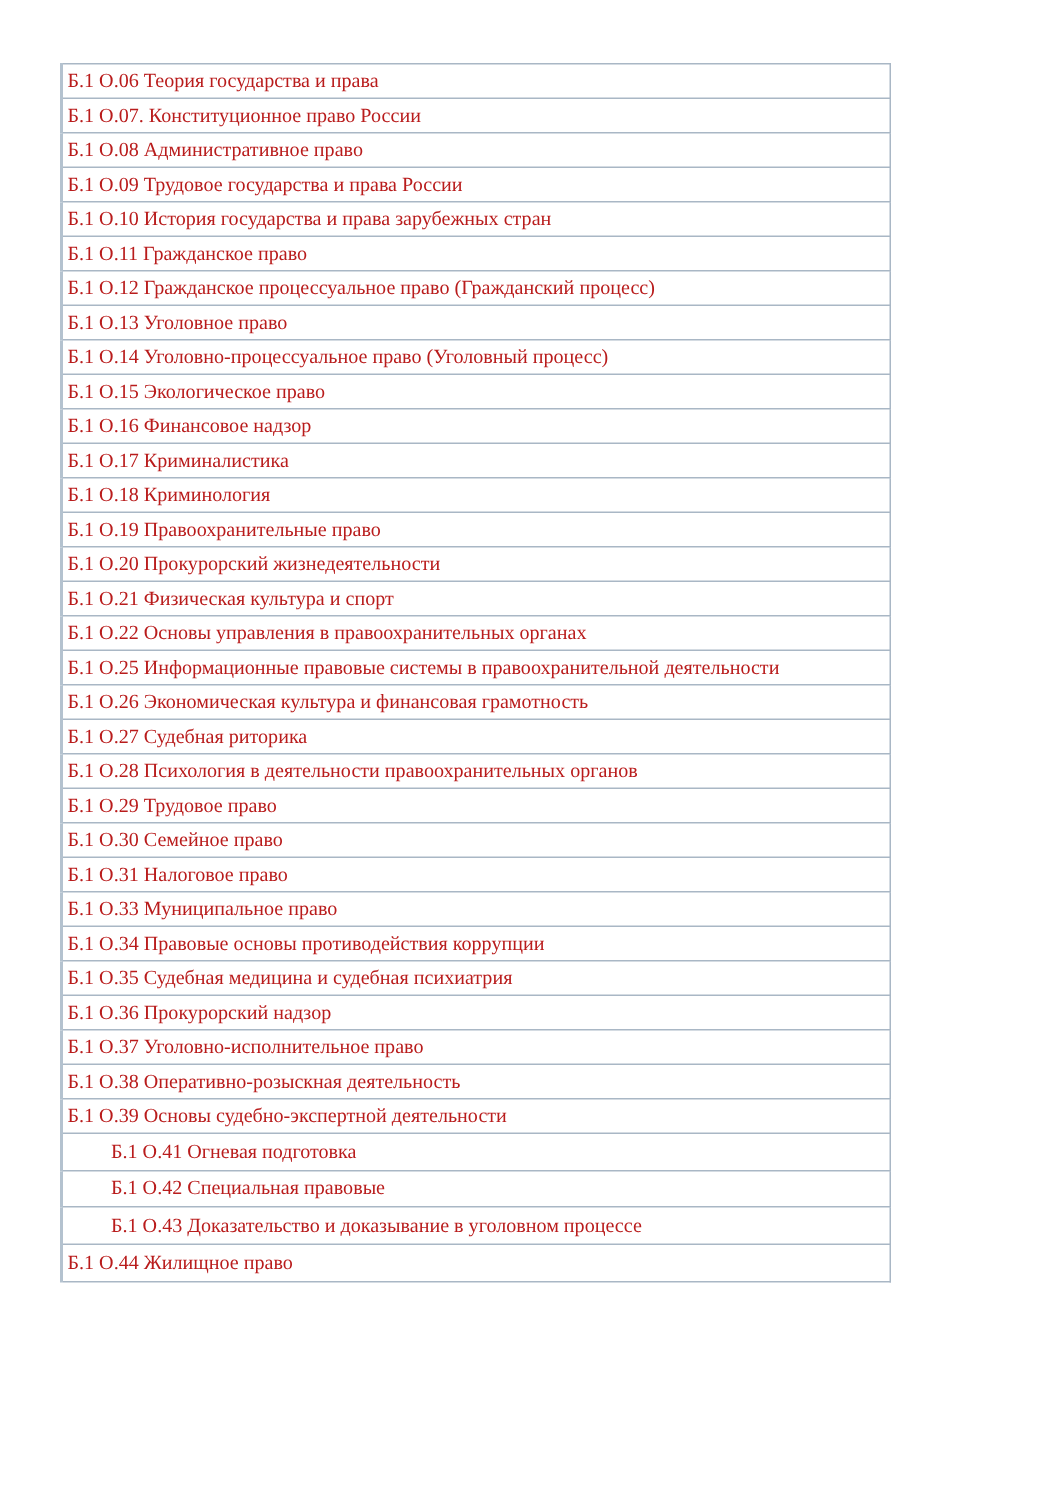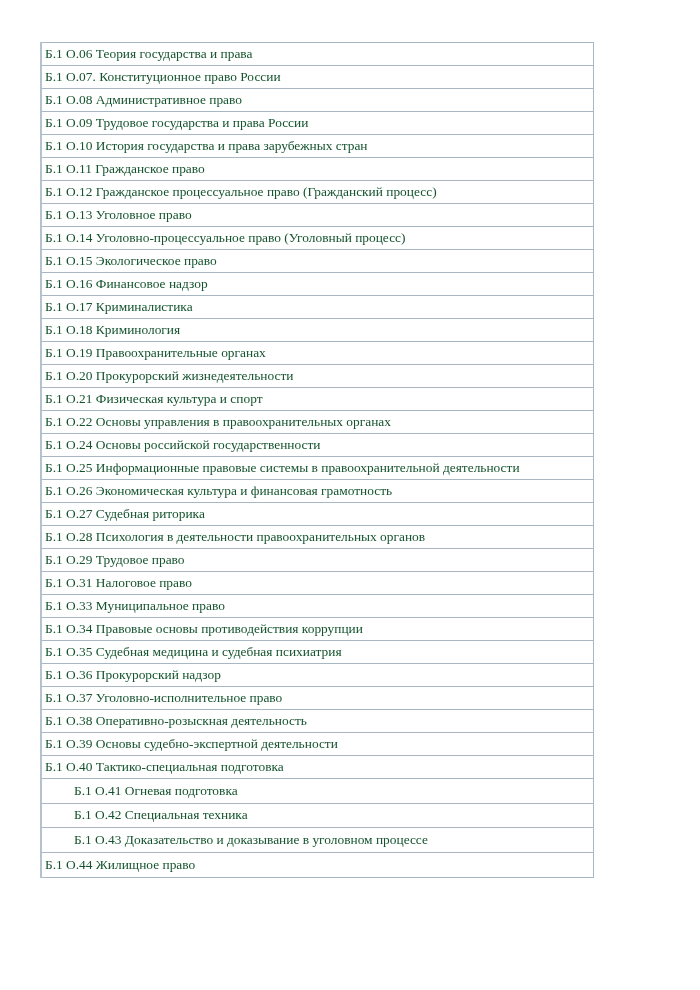--- a/index.html
+++ b/index.html
@@ -25,21 +25,21 @@
       border: 1px solid #9eafc0;
       box-shadow: inset 1px 0 0 #c9d4de;
     }
     table.disciplines td {
       border: 1px solid #a9b7c5;
       border-left: 2px solid #b4c2cf;
       padding: 0 0 0 3px;
       height: 22px;
       font-family: "Liberation Serif", "DejaVu Serif", serif;
       font-size: 13.4px;
-      color: #14532d;
+      color: #b91c1c;
       line-height: 22px;
       white-space: nowrap;
       vertical-align: middle;
     }
     table.disciplines tr.tall td {
       height: 23.5px;
       padding-left: 32px;
     }
     table.disciplines tr.taller td {
       height: 24.5px;
@@ -98,39 +98,36 @@
 
   <tr>
     <td><span class="code">Б.1 О.17</span> <span class="title">Криминалистика</span></td>
   </tr>
 
   <tr>
     <td><span class="code">Б.1 О.18</span> <span class="title">Криминология</span></td>
   </tr>
 
   <tr>
-    <td><span class="code">Б.1 О.19</span> <span class="title">Правоохранительные органах</span></td>
+    <td><span class="code">Б.1 О.19</span> <span class="title">Правоохранительные право</span></td>
   </tr>
 
   <tr>
     <td><span class="code">Б.1 О.20</span> <span class="title">Прокурорский жизнедеятельности</span></td>
   </tr>
 
   <tr>
     <td><span class="code">Б.1 О.21</span> <span class="title">Физическая культура и спорт</span></td>
   </tr>
 
   <tr>
     <td><span class="code">Б.1 О.22</span> <span class="title">Основы управления в правоохранительных органах</span></td>
   </tr>
 
 
-  <tr>
-    <td><span class="code">Б.1 О.24</span> <span class="title">Основы российской государственности</span></td>
-  </tr>
 
   <tr>
     <td><span class="code">Б.1 О.25</span> <span class="title">Информационные правовые системы в правоохранительной деятельности</span></td>
   </tr>
 
   <tr>
     <td><span class="code">Б.1 О.26</span> <span class="title">Экономическая культура и финансовая грамотность</span></td>
   </tr>
 
   <tr>
@@ -138,20 +135,23 @@
   </tr>
 
   <tr>
     <td><span class="code">Б.1 О.28</span> <span class="title">Психология в деятельности правоохранительных органов</span></td>
   </tr>
 
   <tr>
     <td><span class="code">Б.1 О.29</span> <span class="title">Трудовое право</span></td>
   </tr>
 
+  <tr>
+    <td><span class="code">Б.1 О.30</span> <span class="title">Семейное право</span></td>
+  </tr>
 
   <tr>
     <td><span class="code">Б.1 О.31</span> <span class="title">Налоговое право</span></td>
   </tr>
 
 
   <tr>
     <td><span class="code">Б.1 О.33</span> <span class="title">Муниципальное право</span></td>
   </tr>
 
@@ -172,30 +172,27 @@
   </tr>
 
   <tr>
     <td><span class="code">Б.1 О.38</span> <span class="title">Оперативно-розыскная деятельность</span></td>
   </tr>
 
   <tr>
     <td><span class="code">Б.1 О.39</span> <span class="title">Основы судебно-экспертной деятельности</span></td>
   </tr>
 
-  <tr>
-    <td><span class="code">Б.1 О.40</span> <span class="title">Тактико-специальная подготовка</span></td>
-  </tr>
 
   <tr class="tall">
     <td><span class="code">Б.1 О.41</span> <span class="title">Огневая подготовка</span></td>
   </tr>
 
   <tr class="tall">
-    <td><span class="code">Б.1 О.42</span> <span class="title">Специальная техника</span></td>
+    <td><span class="code">Б.1 О.42</span> <span class="title">Специальная правовые</span></td>
   </tr>
 
   <tr class="tall">
     <td><span class="code">Б.1 О.43</span> <span class="title">Доказательство и доказывание в уголовном процессе</span></td>
   </tr>
 
   <tr class="taller">
     <td><span class="code">Б.1 О.44</span> <span class="title">Жилищное право</span></td>
   </tr>
 </tbody>

